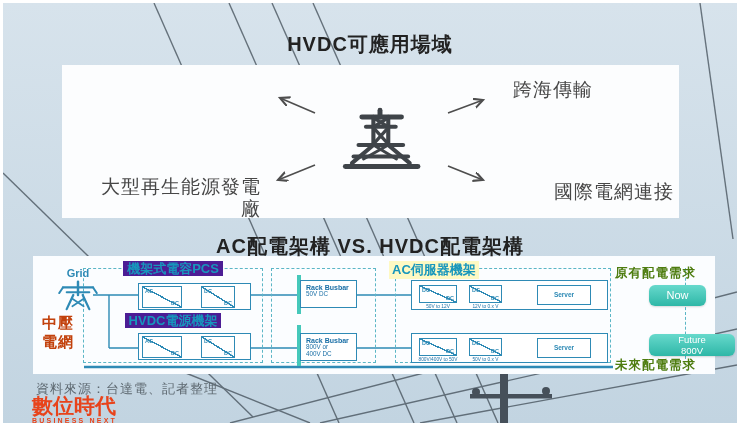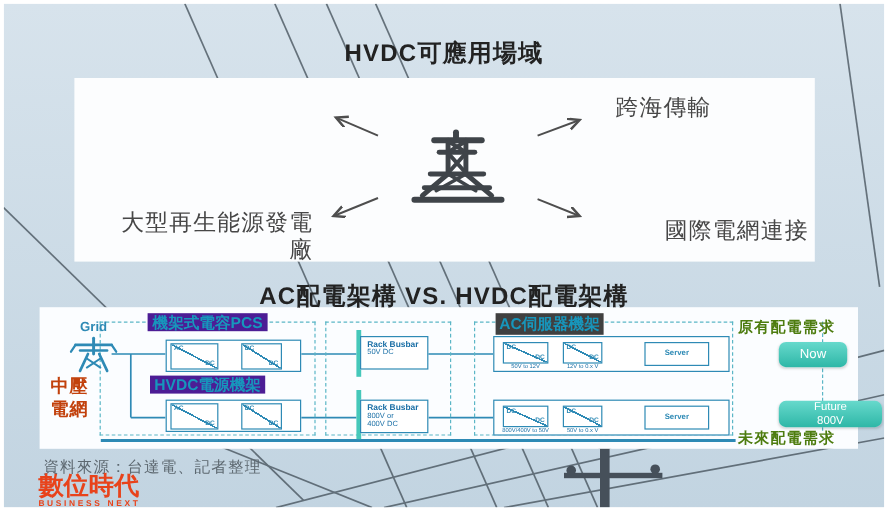--- a/index.html
+++ b/index.html
@@ -30,21 +30,21 @@
   .dashed{position:absolute;border:1px dashed #5bb6c6;box-sizing:border-box;z-index:1;}
   #dashed1{left:50px;top:12px;width:180px;height:95px;}
   #dashed2{left:238px;top:12px;width:105px;height:95px;}
   #dashed3{left:362px;top:12px;width:216px;height:95px;}
   #dashed-v{position:absolute;left:652px;top:12px;height:91px;width:0;border-left:1px dashed #5bb6c6;z-index:1;}
   .rack-title{position:absolute;font-size:13px;font-weight:bold;color:#1796bc;white-space:nowrap;z-index:4;}
   .rack-title.centered{text-align:center;}
   .rack-title span{background:#4c1d95;padding:0 4px;}
   #pcs-title{left:50px;top:4px;width:180px;}
   #hvdcp-title{left:50px;top:56px;width:180px;}
-  #acs-title{left:380px;top:5px;background:#404040;padding:0 3px;}
+  #acs-title{left:356px;top:5px;background:#fef9c3;padding:0 3px;}
   #hvdcs-title{left:378px;top:56px;background:#fbfdff;padding:0 3px;}
   .rack{position:absolute;background:#fff;border:1.3px solid #2e8ab5;box-sizing:border-box;z-index:2;}
   #rack-pcs{left:105px;top:27px;width:113px;height:27px;}
   #rack-hvdcp{left:105px;top:77px;width:113px;height:27px;}
   #rack-acs{left:378px;top:24px;width:197px;height:30px;}
   #rack-hvdcs{left:378px;top:77px;width:197px;height:30px;}
   .conv{
     position:absolute;box-sizing:border-box;border:1.2px solid #2e8ab5;
     background-image:linear-gradient(to top right,
       rgba(0,0,0,0) calc(50% - 0.7px), #2e8ab5 calc(50% - 0.7px),

